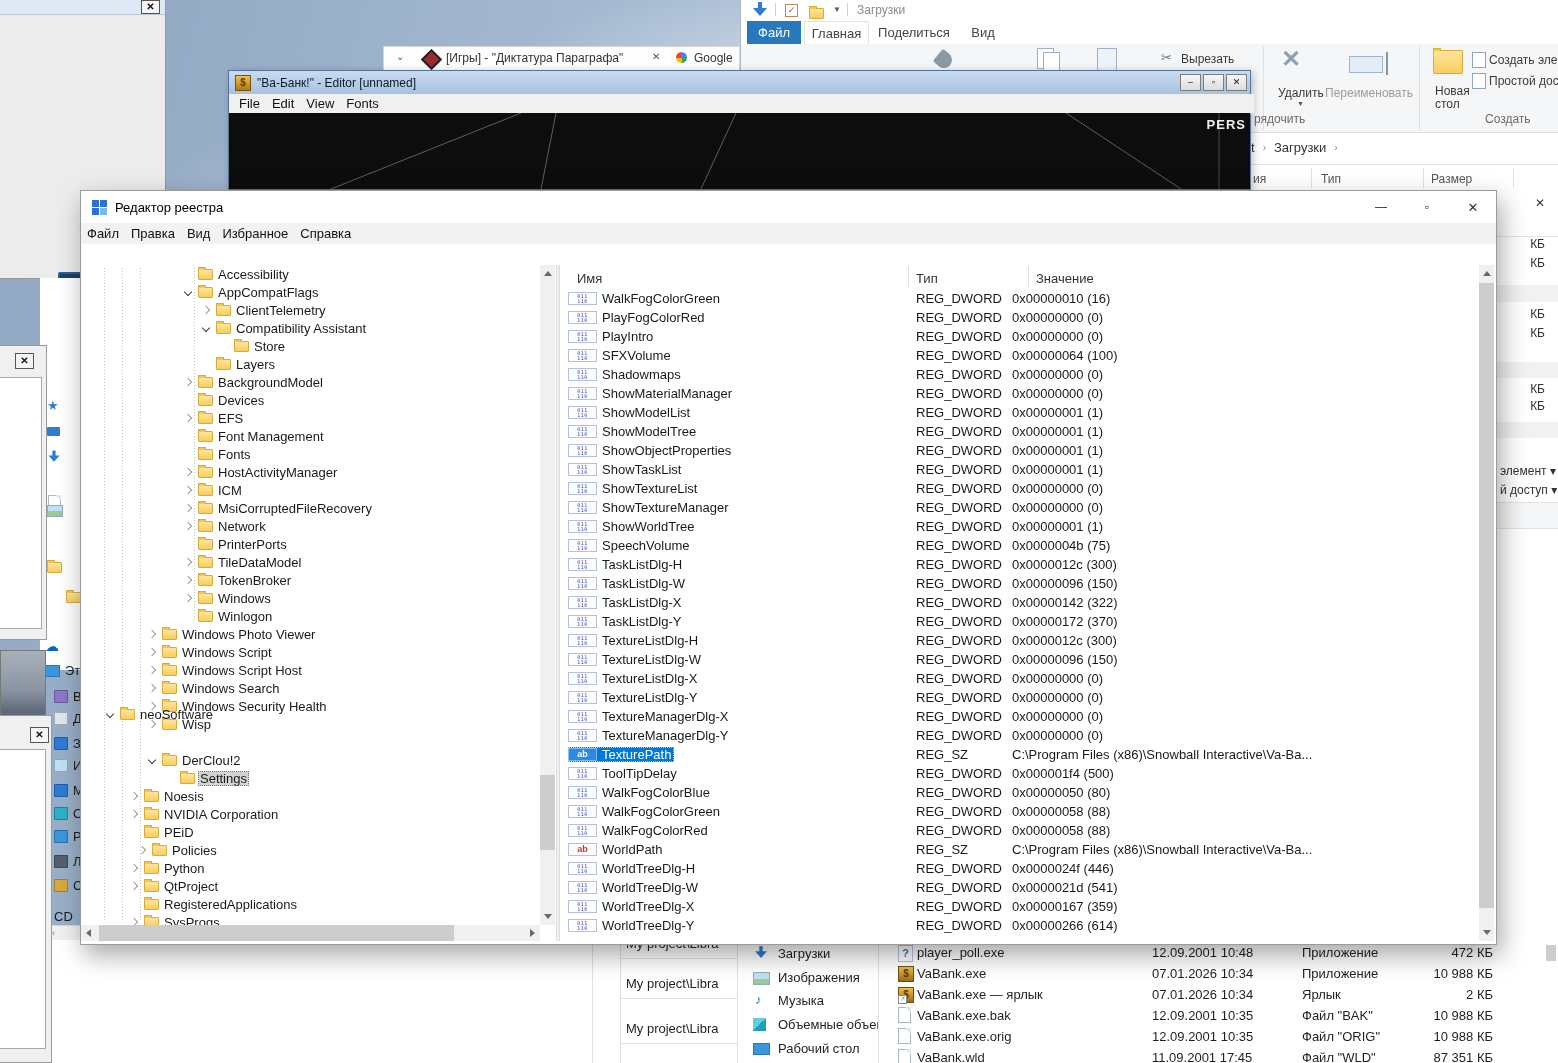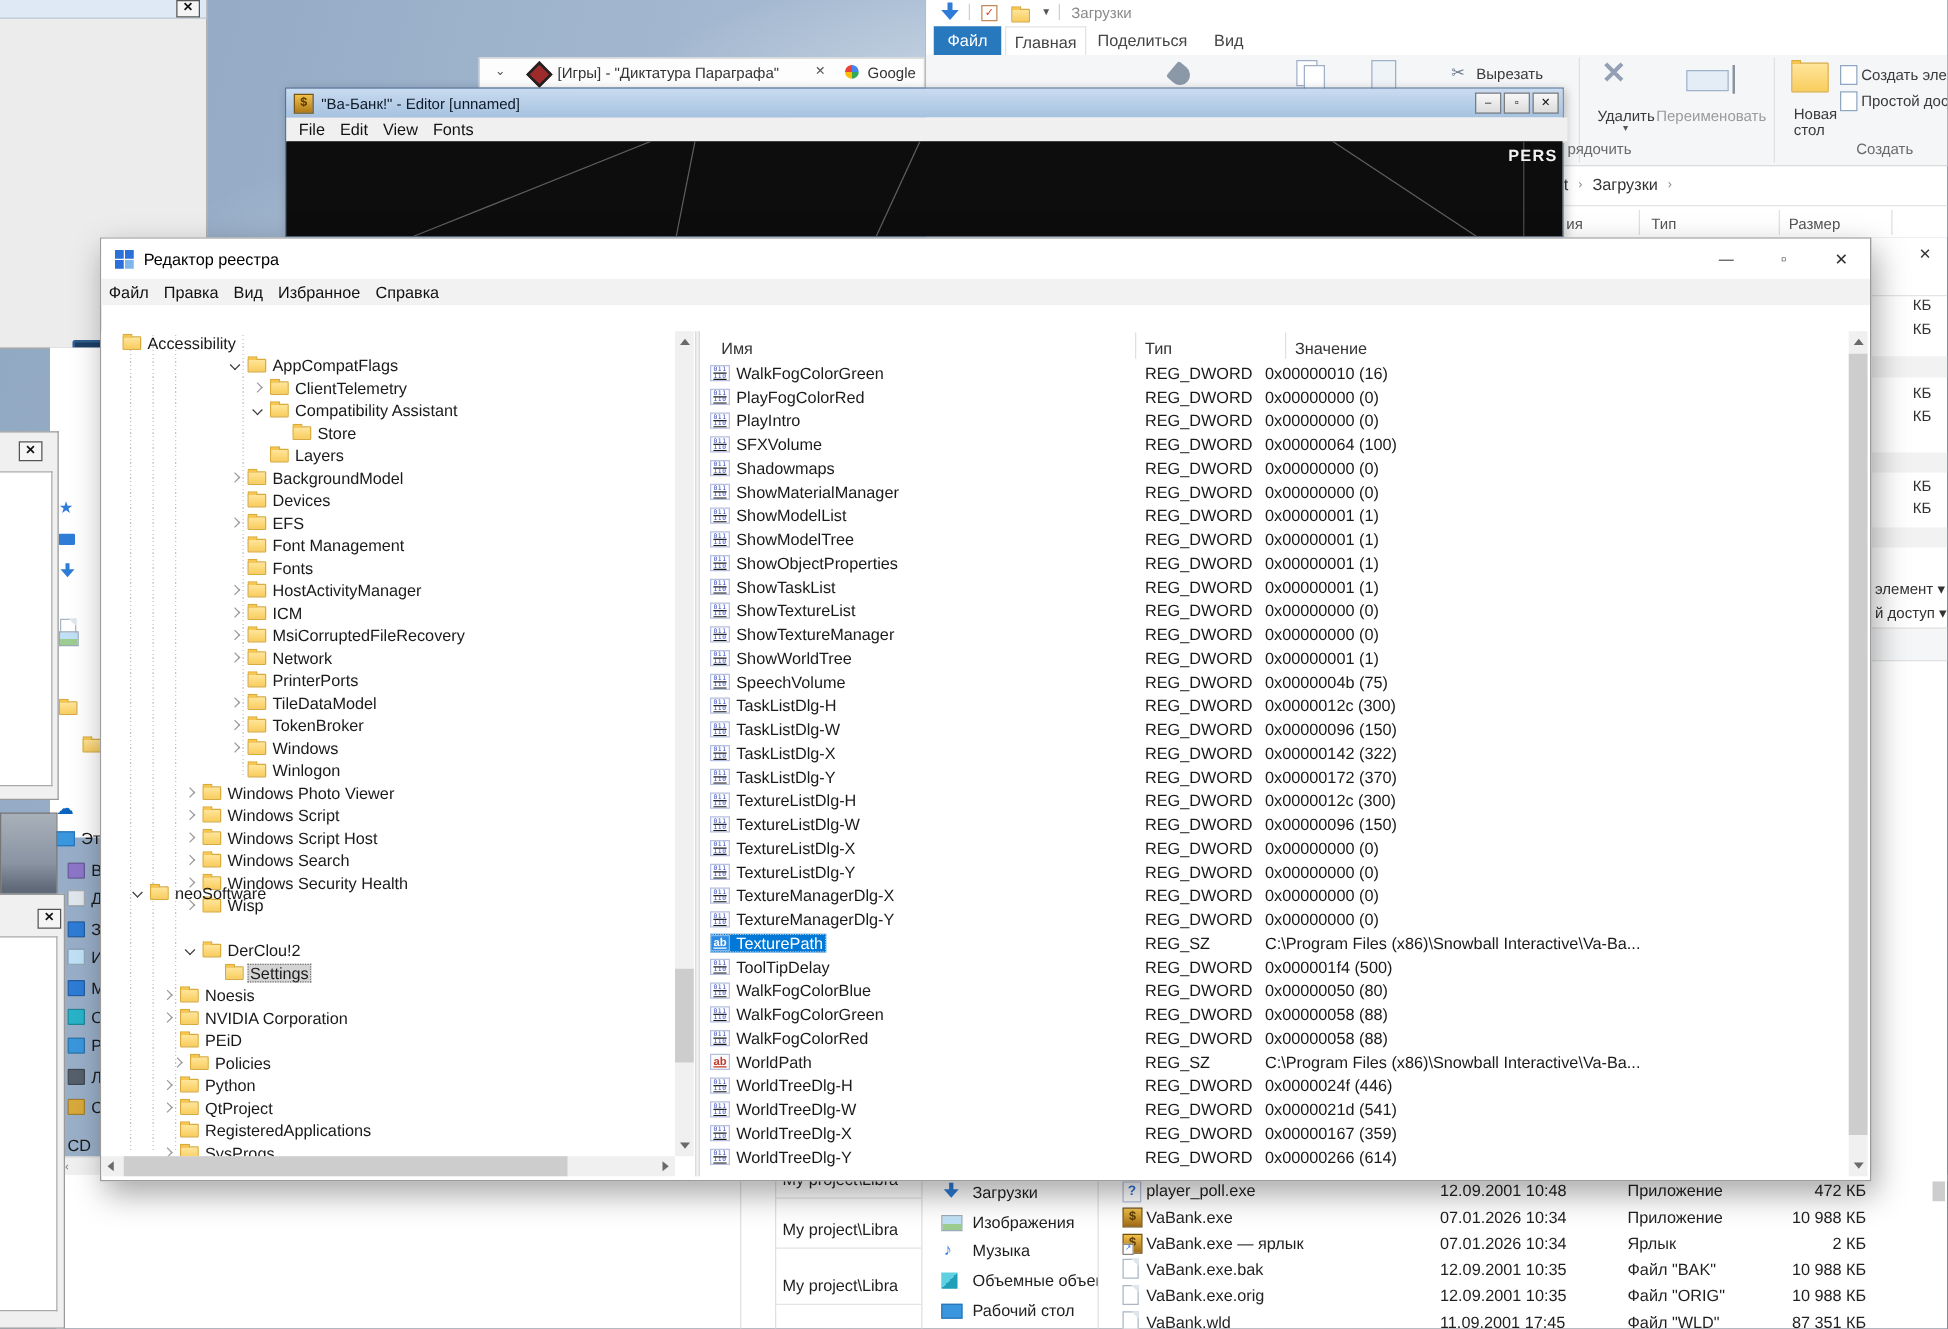--- a/index.html
+++ b/index.html
@@ -22,22 +22,22 @@
   .fld:before{content:"";position:absolute;top:-3px;left:-1px;width:6px;height:2px;background:#f6c64f;border:1px solid #d8ab3c;border-bottom:none;border-radius:1px 1px 0 0;}
   
   .trow{position:absolute;left:81px;height:18px;display:flex;align-items:center;font-size:13px;white-space:nowrap;width:440px;overflow:hidden;}
   .trow .expbox{width:14px;display:inline-flex;justify-content:center;flex:none;}
   .trow .fld{margin:0 3px;}
   .tlab{padding:0 2px;}
   .tsel{background:#d4d4d4;outline:1px dotted #777;outline-offset:-1px;}
   .vrow{position:absolute;left:564px;width:914px;height:19px;display:flex;align-items:center;font-size:13px;white-space:nowrap;}
   .vwrap{display:inline-flex;align-items:center;margin-left:4px;padding:0 3px 0 0;}
   .vwrap.sel{background:#0078d7;color:#fff;outline:1px dotted #bcd;outline-offset:-1px;}
-  .ico-dword,.ico-sz{width:16px;height:13px;border:1px solid #b5c0e0;background:#fdfdfd;box-sizing:border-box;flex:none;margin-right:5px;
-    display:flex;flex-direction:column;align-items:center;justify-content:center;overflow:hidden;text-decoration:underline;}
+  .ico-dword,.ico-sz{width:29px;height:13px;border:1px solid #b5c0e0;background:#fdfdfd;box-sizing:border-box;flex:none;margin-right:5px;
+    display:flex;flex-direction:column;align-items:center;justify-content:center;overflow:hidden;}
   .ico-dword span{font-family:"DejaVu Sans Mono",monospace;font-size:5px;line-height:5px;color:#3347c4;letter-spacing:.5px;}
   .ico-sz{color:#c2392b;font-size:9px;font-weight:bold;line-height:1;}
   .vwrap.sel .ico-sz{background:#2b8ae2;border-color:#7fb9ec;color:#fff;}
   .vtype{position:absolute;left:352px;}
   .vval{position:absolute;left:448px;text-align:center;}
   .dotv{position:absolute;width:1px;background-image:repeating-linear-gradient(to bottom,#c3c3c3 0 1px,transparent 1px 3px);}
   
   .sbar{position:absolute;background:#f0f0f0;}
   .sthumb{position:absolute;background:#cdcdcd;}
   .sarr{position:absolute;width:0;height:0;}
@@ -390,21 +390,21 @@
 
   </div>
 
   
   <div class="abs" style="left:81px;top:265px;width:459px;height:660px;background:#fff;overflow:hidden;" id="treePaneBg"></div>
   <div class="dotv" style="left:104px;top:268px;height:652px;"></div>
   <div class="dotv" style="left:122px;top:268px;height:652px;"></div>
   <div class="dotv" style="left:140px;top:268px;height:652px;"></div>
   <div class="dotv" style="left:194px;top:268px;height:352px;"></div>
   <div id="treeRows">
-      <div class="trow" style="top: 265px; ">
+      <div class="trow" style="top: 265px; padding-left: 100px;">
         <span class="expbox"></span>
         <span class="fld"></span>
         <span class="tlab">Accessibility</span>
       </div>
       <div class="trow" style="top: 283px; padding-left: 100px;">
         <span class="expbox">
           <span class="chev open"></span>
         </span>
         <span class="fld"></span>
         <span class="tlab">AppCompatFlags</span>

